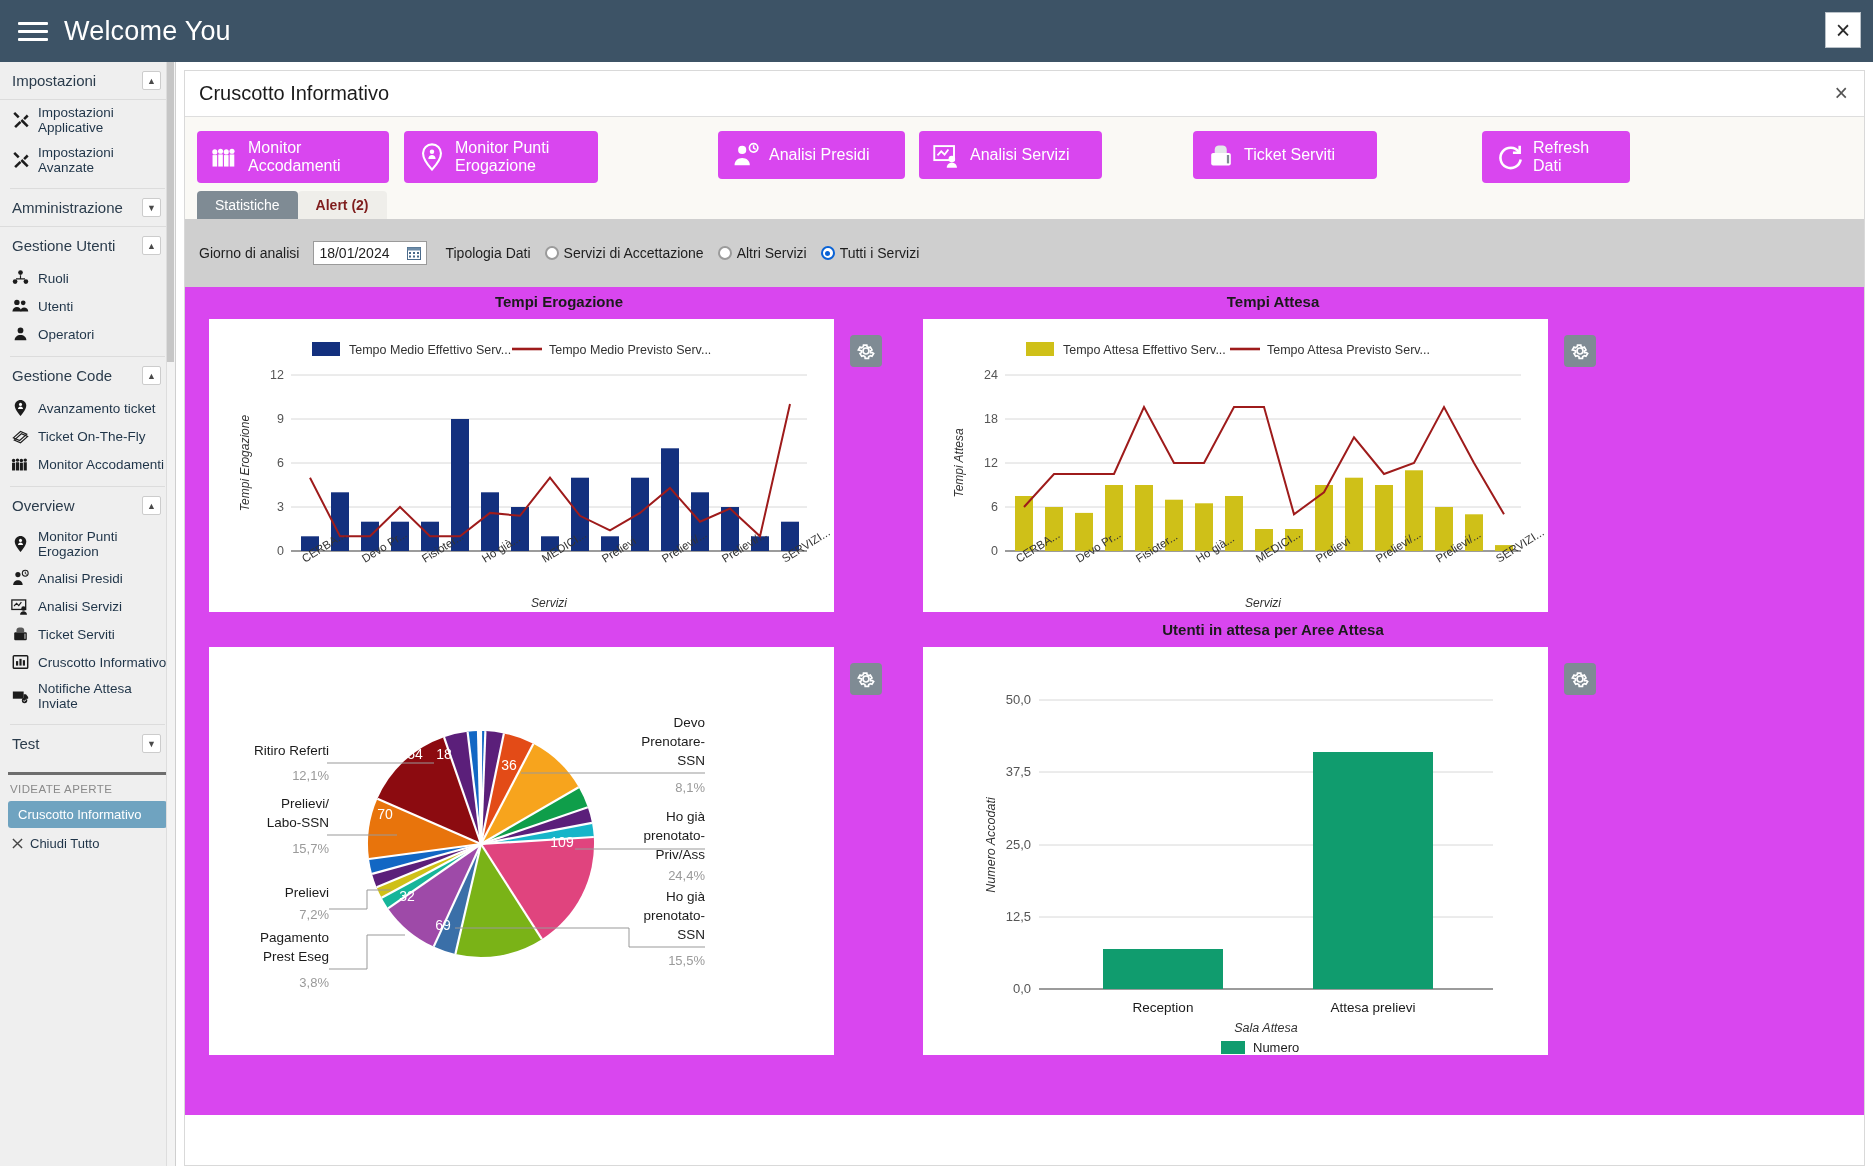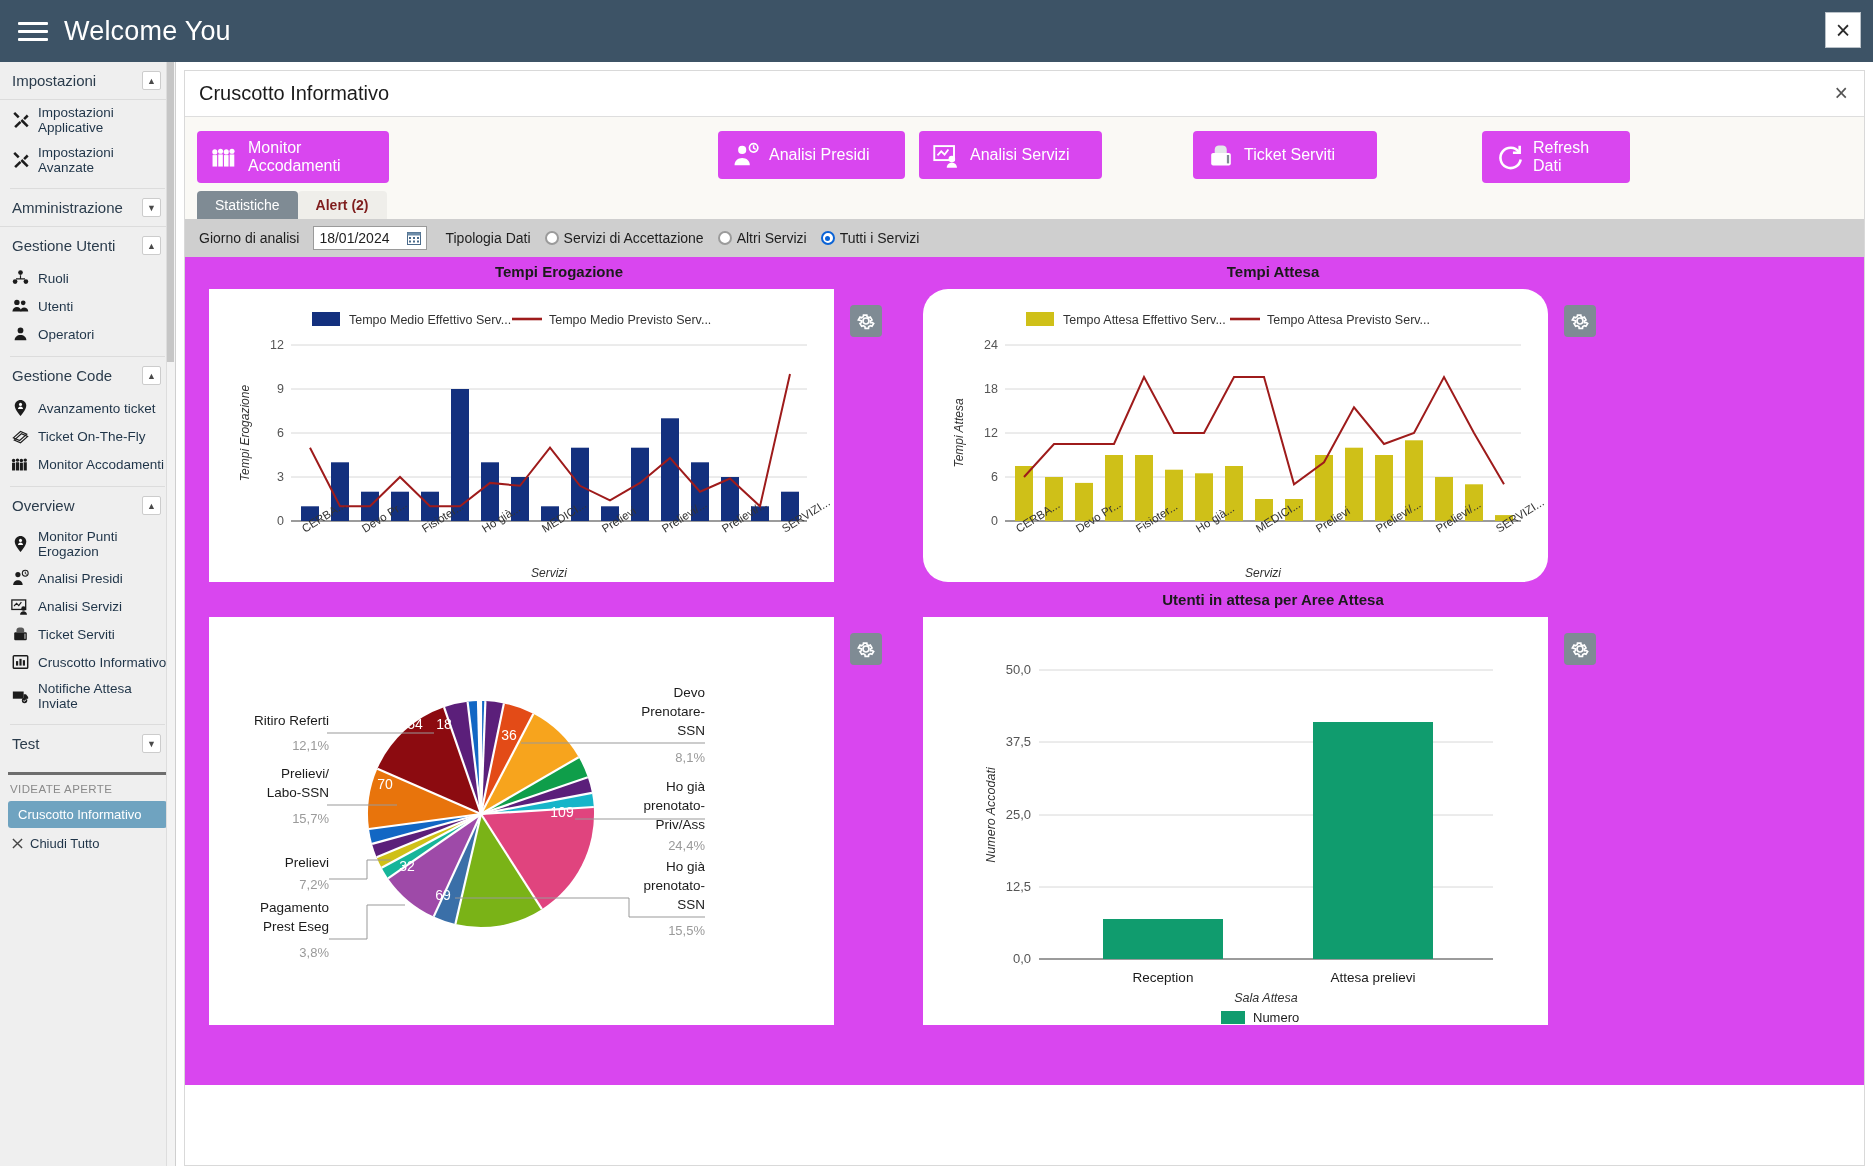--- a/index.html
+++ b/index.html
@@ -111,21 +111,21 @@
     background:#faf9f5; padding:0 12px; display:flex; align-items:flex-end;
     border-bottom:0; height:30px;
   }
   .tab {
     padding:6px 18px; font-size:14px; border-radius:4px 4px 0 0; cursor:pointer;
   }
   .tab.active { background:#7f8b94; color:#fff; }
   .tab.inactive { background:#efeeea; color:#7f1d1d;font-weight:bold; }
 
   .filterbar {
-    background:#cfcfcf; padding:7px 14px; display:flex; align-items:center;
+    background:#cfcfcf; padding:22px 14px; display:flex; align-items:center;
     gap:14px; font-size:14px; color:#1e1e1e;
   }
   .datebox {
     background:#fff; border:1px solid #9a9a9a; padding:3px 5px;
     display:flex; align-items:center; gap:18px; font-size:14px;
   }
   .cal-ico { width:14px; height:14px; }
   .radio-wrap { display:flex; align-items:center; gap:5px; cursor:pointer; }
   .radio {
     width:14px; height:14px; border-radius:50%; border:2px solid #9b9b9b;
@@ -367,20 +367,29 @@
             <circle cx="12" cy="6" r="2"></circle>
               <rect x="10.2" y="8.5" width="3.6" height="9"></rect>
             <circle cx="16.5" cy="5.5" r="2"></circle>
               <rect x="14.7" y="8" width="3.6" height="9.5"></rect>
           </g>
         </svg>
         <span class="lbl">Monitor
 Accodamenti</span>
       </div>
 
+      <div class="tbtn" style="position:absolute;left:219px;top:14px;width:194px;">
+        <svg class="tb-ico" viewBox="0 0 20 20">
+          <path d="M10 1C6.4 1 3.6 3.8 3.6 7.3 3.6 12 10 19 10 19s6.4-7 6.4-11.7C16.4 3.8 13.6 1 10 1z" fill="none" stroke="#fff" stroke-width="1.5"></path>
+          <circle cx="10" cy="6.3" r="1.6" fill="#fff"></circle>
+          <path d="M7.4 11.4c0-1.7 1.2-2.8 2.6-2.8s2.6 1.1 2.6 2.8z" fill="#fff"></path>
+        </svg>
+        <span class="lbl">Monitor Punti
+Erogazione</span>
+      </div>
 
       <div class="tbtn" style="position:absolute;left:533px;top:14px;width:187px;">
         <svg class="tb-ico" viewBox="0 0 22 20">
           <circle cx="8" cy="6" r="3.2" fill="#fff"></circle>
           <path d="M2 18c0-3.4 2.6-5.6 6-5.6s6 2.2 6 5.6z" fill="#fff"></path>
           <circle cx="17" cy="4.4" r="3.3" fill="none" stroke="#fff" stroke-width="1.3"></circle>
           <path d="M17 2.4v2.2l1.6 1" stroke="#fff" stroke-width="1.2" fill="none"></path>
         </svg>
         <span class="lbl">Analisi Presidi</span>
       </div>
@@ -514,21 +523,21 @@
           <text transform="translate(40,144) rotate(-90)" font-size="12" font-style="italic" fill="#333" text-anchor="middle">Tempi Erogazione</text>
         </svg>
       </div>
       <div class="gear" style="left:665px;top:48px;">
         <svg width="20" height="20" viewBox="0 0 24 24">
           <path fill="none" stroke="#fff" stroke-width="2" d="M12 8.4a3.6 3.6 0 1 0 0 7.2 3.6 3.6 0 0 0 0-7.2z"></path>
           <path fill="none" stroke="#fff" stroke-width="2" d="M19.4 13.9l1.8 1.1-2 3.4-2-.8a7.6 7.6 0 0 1-1.9 1.1l-.3 2.1h-4l-.3-2.1a7.6 7.6 0 0 1-1.9-1.1l-2 .8-2-3.4 1.8-1.1a7.7 7.7 0 0 1 0-2.2L2.8 10.7l2-3.4 2 .8a7.6 7.6 0 0 1 1.9-1.1l.3-2.1h4l.3 2.1c.7.3 1.3.6 1.9 1.1l2-.8 2 3.4-1.8 1.1c.1.7.1 1.5 0 2.2z"></path>
         </svg>
       </div>
 
-      <div class="card" style="left:738px;top:32px;width:625px;height:293px;border-radius:25px;">
+      <div class="card" style="left:738px;top:32px;width:625px;height:293px;">
         <svg width="625" height="293" viewBox="0 0 625 293">
           <rect x="103" y="23" width="28" height="14" fill="#cfc018"></rect>
           <text x="140" y="35" font-size="12.5" fill="#333">Tempo Attesa Effettivo Serv...</text>
           <line x1="307" y1="30" x2="337" y2="30" stroke="#9e1b1b" stroke-width="2.6"></line>
           <text x="344" y="35" font-size="12.5" fill="#333">Tempo Attesa Previsto Serv...</text>
           <text x="75" y="60" font-size="12.5" fill="#555" text-anchor="end">24</text>
           <text x="75" y="104" font-size="12.5" fill="#555" text-anchor="end">18</text>
           <text x="75" y="148" font-size="12.5" fill="#555" text-anchor="end">12</text>
           <text x="75" y="192" font-size="12.5" fill="#555" text-anchor="end">6</text>
           <text x="75" y="236" font-size="12.5" fill="#555" text-anchor="end">0</text>

